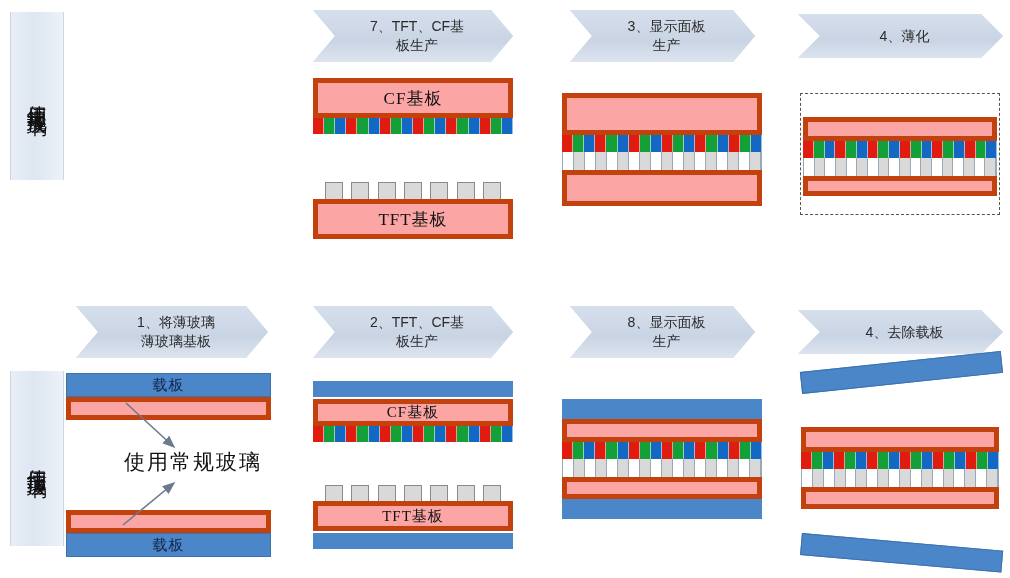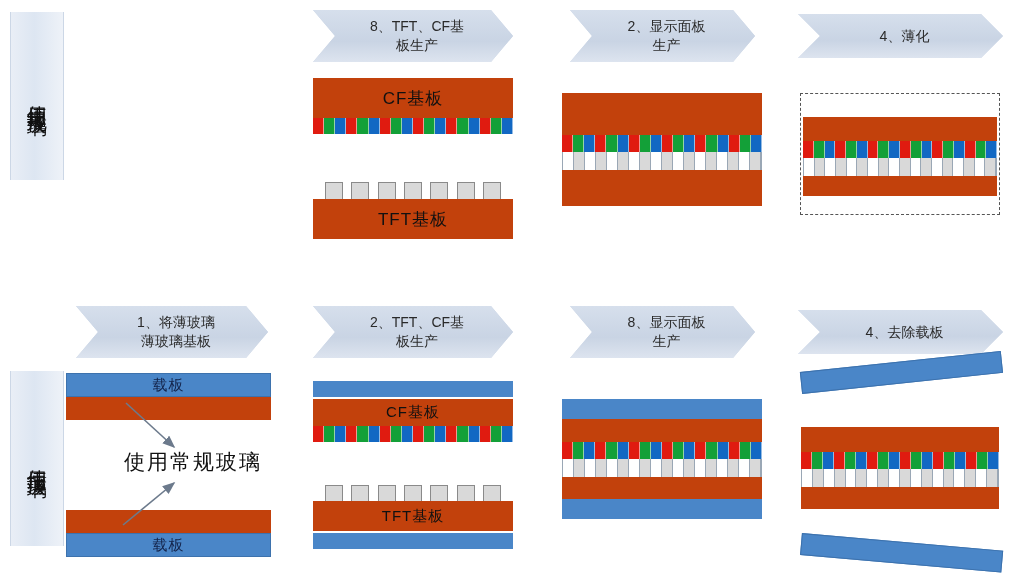--- a/index.html
+++ b/index.html
@@ -37,21 +37,21 @@
     line-height:1.35;
     padding:0 6px 0 14px;
     box-sizing:border-box;
     clip-path:polygon(0 0, calc(100% - 22px) 0, 100% 50%, calc(100% - 22px) 100%, 0 100%, 22px 50%);
     background-image:linear-gradient(to bottom,#d6dfec 0%,#c9d4e4 60%,#dde4ef 100%);
   }
   .chevron span{display:block;}
 
   
   .layer{position:absolute;box-sizing:border-box;}
-  .glass{background:#c2410c;border:5px solid #c2410c;}
+  .glass{background:#fca5a5;border:5px solid #c2410c;font-family:Liberation Serif, serif;}
   .carrier{background:#4a86c8;border:1px solid #3d72ad;}
   .carrier-plain{background:#4a86c8;}
   .dashed-box{border:1px dashed #555;background:transparent;}
 
   .blocklabel{
     position:absolute;
     display:flex;align-items:center;justify-content:center;
     width:100%;height:100%;
     font-size:17px;color:#111;
     letter-spacing:1px;
@@ -85,27 +85,27 @@
 </style>
 </head>
 <body>
 
 <div class="side-label" style="left:10px;top:12px;width:52px;height:168px;">
   <span>使用常规玻璃</span>
 </div>
 
 <div class="chevron" style="left:313px;top:10px;width:200px;height:52px;">
   <div>
-    <span>8、TFT、CF基</span>
+    <span>7、TFT、CF基</span>
     <span>板生产</span>
   </div>
 </div>
 <div class="chevron" style="left:570px;top:10px;width:185px;height:52px;">
   <div>
-    <span>2、显示面板</span>
+    <span>3、显示面板</span>
     <span>生产</span>
   </div>
 </div>
 <div class="chevron" style="left:798px;top:14px;width:205px;height:44px;">
   <div>
     <span>4、薄化</span>
   </div>
 </div>
 
 <div class="abs" style="left:313px;top:78px;width:200px;height:170px;">

